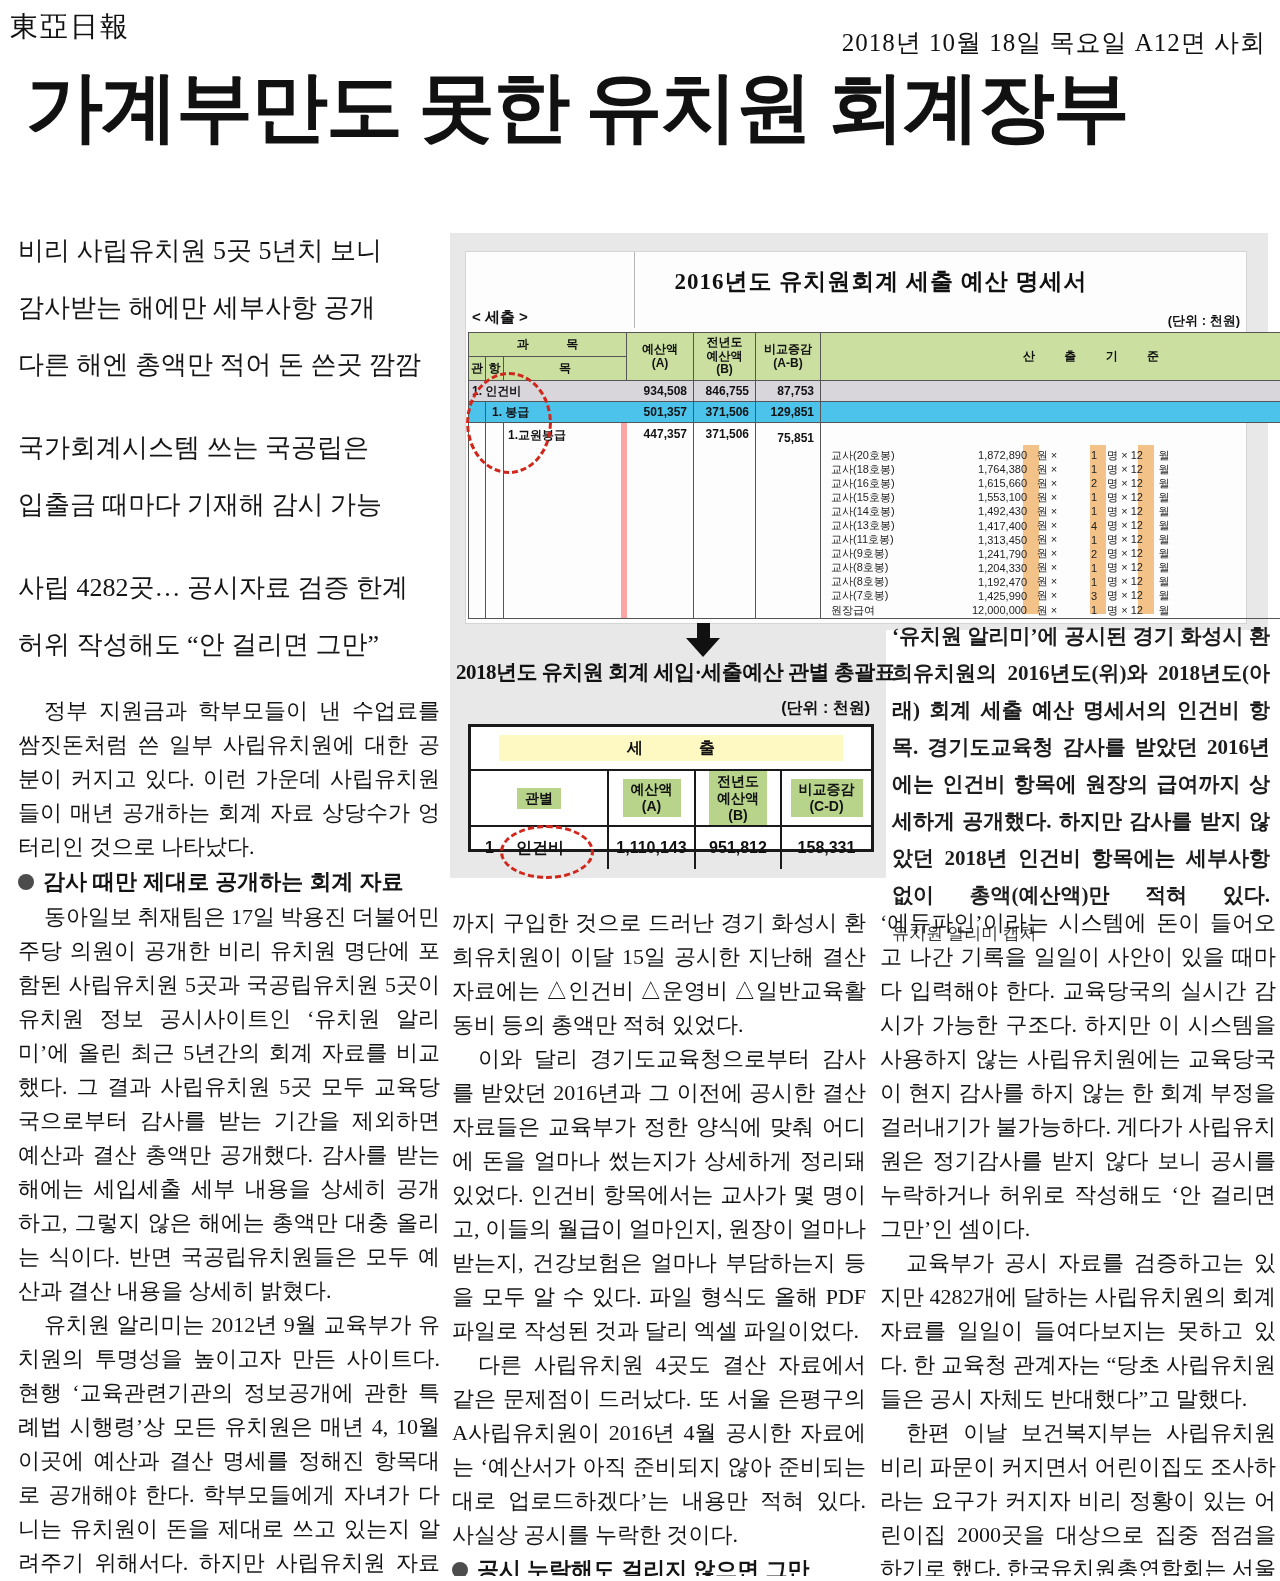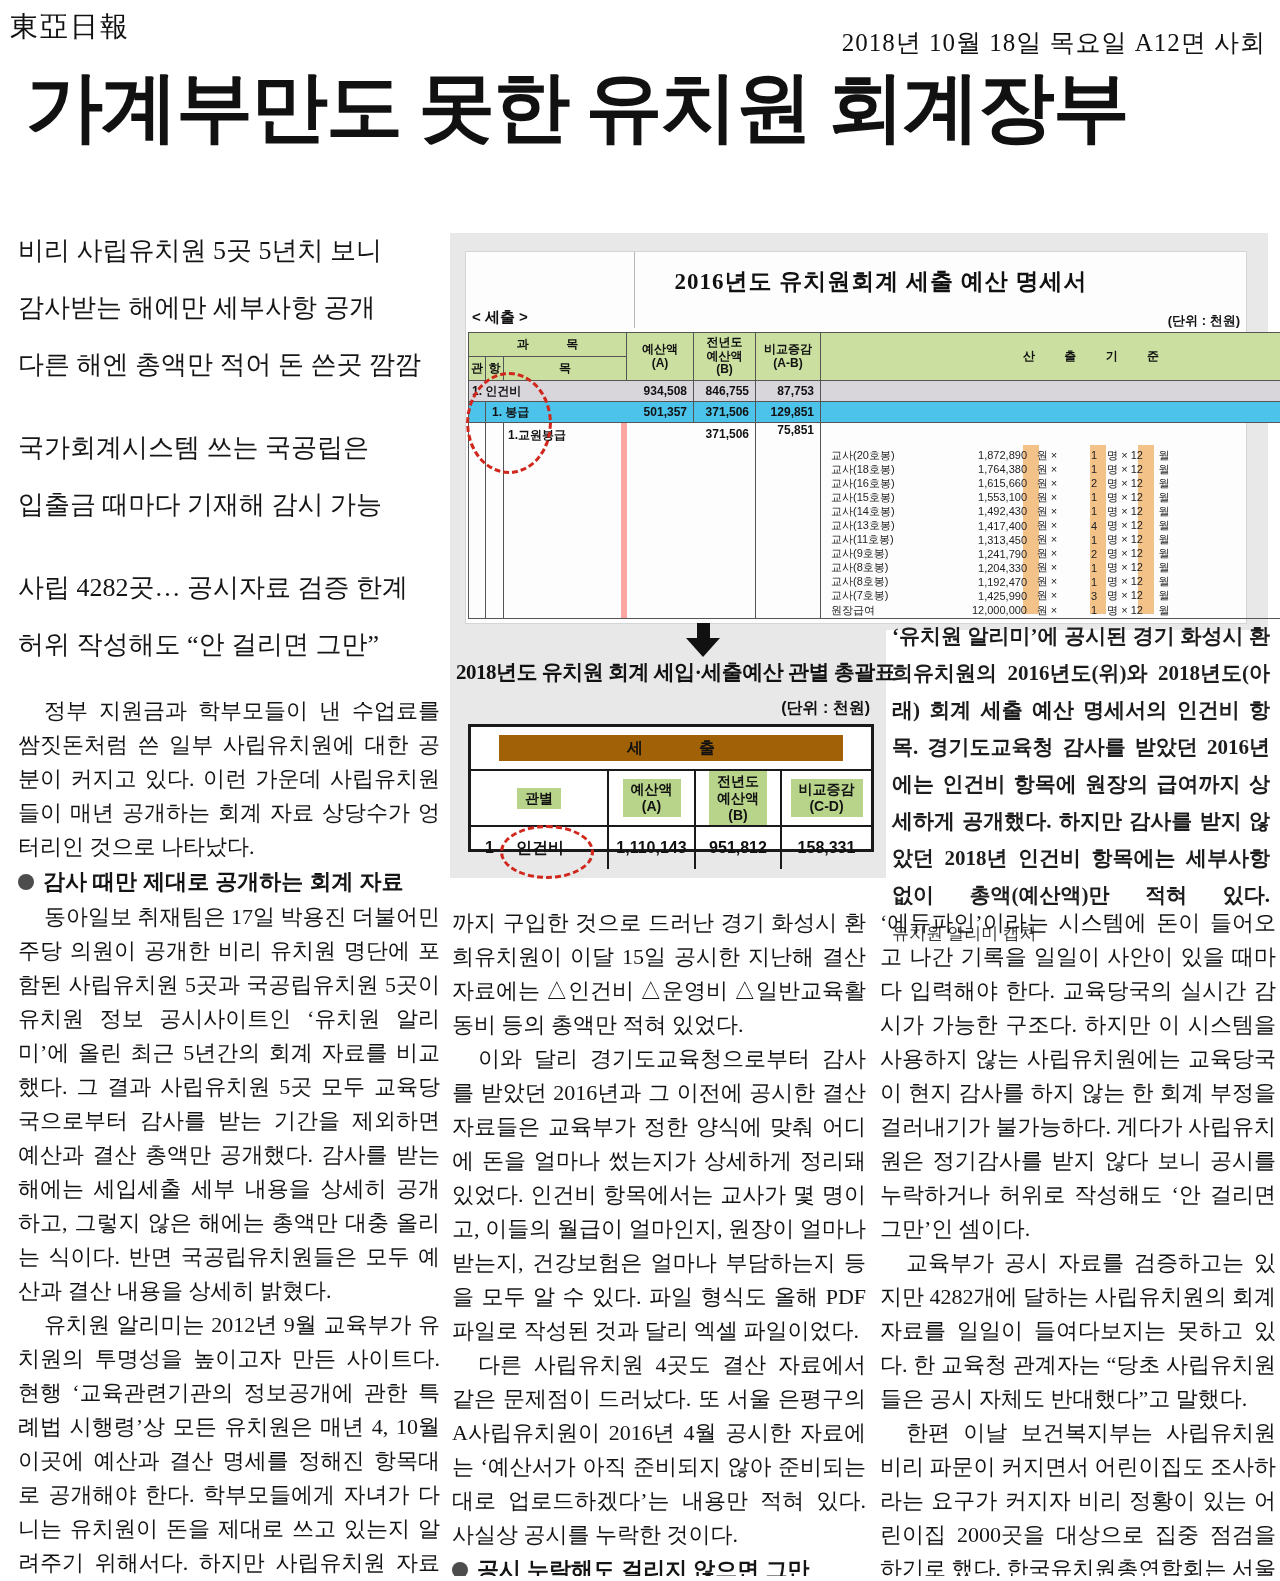--- a/index.html
+++ b/index.html
@@ -50,21 +50,21 @@
   .e-b0{grid-column:1;grid-row:4;border-right:1px solid #555;border-bottom:1px solid #555;}
   .lab-b{grid-column:2/4;grid-row:4;padding-left:6px;}
   .n-b1{grid-column:4;grid-row:4;} .n-b2{grid-column:5;grid-row:4;} .n-b3{grid-column:6;grid-row:4;}
   .s-b{grid-column:7;grid-row:4;border-bottom:1px solid #555;}
   .e-c0{grid-column:1;grid-row:5/7;border-right:1px solid #555;}
   .e-c1{grid-column:2;grid-row:5/7;border-right:1px solid #555;}
   .lab-c{grid-column:3;grid-row:5/7;display:flex;align-items:flex-start;padding:4px 0 0 4px;
          font-weight:700;font-size:12px;border-right:6px solid #fca5a5;}
   .n-c1{grid-column:4;grid-row:5/7;align-items:flex-start;padding-top:4px;border-bottom:none;}
   .n-c2{grid-column:5;grid-row:5/7;align-items:flex-start;padding-top:4px;border-bottom:none;}
-  .n-c3{grid-column:6;grid-row:5/7;align-items:flex-start;padding-top:0;border-bottom:none;}
+  .n-c3{grid-column:6;grid-row:5/7;align-items:flex-start;padding-top:8px;border-bottom:none;}
   .det{grid-column:7;grid-row:5/7;position:relative;padding-top:25px;}
   .bar{position:absolute;top:22px;bottom:4px;width:16px;background:#f3c289;z-index:0;}
   .bar1{left:202px;} .bar2{left:269px;} .bar3{left:317px;}
   .drow{position:relative;z-index:1;display:flex;align-items:center;height:14.1px;font-size:11px;color:#222;}
   .dn{width:104px;padding-left:10px;} .da{width:92px;text-align:right;}
   .du1{width:40px;text-align:center;} .dc{width:30px;text-align:right;}
   .du2{width:56px;text-align:center;} .du3{width:22px;text-align:center;}
   .dt{flex:1;text-align:right;padding-right:5px;}
   .eq{font-style:normal;margin-right:3px;}
 
@@ -75,21 +75,21 @@
   .figB{position:absolute;left:450px;top:630px;width:436px;height:248px;background:#e8e8e8;}
   .arrow{position:absolute;left:236px;top:-7px;width:34px;}
   .arrow .shaft{width:13px;height:15px;background:#111;margin:0 auto;}
   .arrow .head{width:0;height:0;margin:0 auto;border-left:17px solid transparent;
                border-right:17px solid transparent;border-top:19px solid #111;}
   .fb-title{position:absolute;left:6px;top:28px;font-size:21px;font-weight:700;white-space:nowrap;
             letter-spacing:-0.5px;}
   .fb-unit{position:absolute;right:16px;top:68px;font:700 16px "Liberation Sans",sans-serif;}
   .t2{position:absolute;left:18px;top:94px;width:406px;height:128px;background:#fff;
       border:3px solid #1a1a1a;box-sizing:border-box;}
-  .band{margin:8px 28px 0;height:26px;background:#a16207;display:flex;align-items:center;
+  .band{margin:8px 28px 0;height:26px;background:#fef9c3;display:flex;align-items:center;
         justify-content:center;font:700 16px "Liberation Sans",sans-serif;}
   .band span{letter-spacing:56px;text-indent:56px;}
   .t2g{position:absolute;left:0;right:0;top:42px;bottom:0;display:grid;
        grid-template-columns:138px 87px 86px 1fr;grid-template-rows:1fr 42px;
        border-top:2px solid #1a1a1a;}
   .t2g > div{box-sizing:border-box;display:flex;align-items:center;justify-content:center;}
   .t2h{border-right:2px solid #1a1a1a;border-bottom:2px solid #1a1a1a;}
   .t2h.last,.t2d.last{border-right:none;}
   .chip{background:#b7d48a;padding:2px 8px;text-align:center;font:700 14px "Liberation Sans",sans-serif;
         white-space:pre-line;line-height:1.2;}
@@ -170,20 +170,21 @@
         <div class="e-b0 rb"></div>
         <div class="lab lab-b rb">1. 봉급</div>
         <div class="num n-b1 rb">501,357</div>
         <div class="num n-b2 rb">371,506</div>
         <div class="num n-b3 rb">129,851</div>
         <div class="s-b rb"></div>
 
         <div class="e-c0"></div>
         <div class="e-c1"></div>
         <div class="lab-c">1.교원봉급</div>
+        <div class="num n-c1">447,357</div>
         <div class="num n-c2">371,506</div>
         <div class="num n-c3">75,851</div>
 
         <div class="det">
           <div class="bar bar1"></div>
           <div class="bar bar2"></div>
           <div class="bar bar3"></div>
 
           <div class="drow">
               <span class="dn">교사(20호봉)</span>

